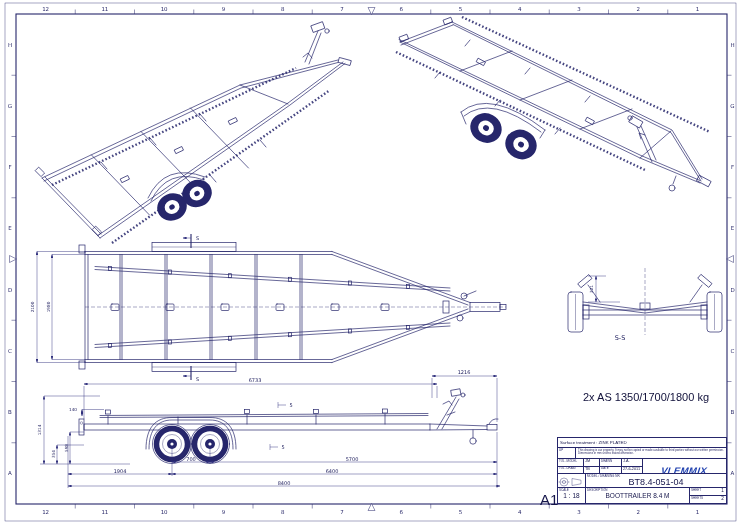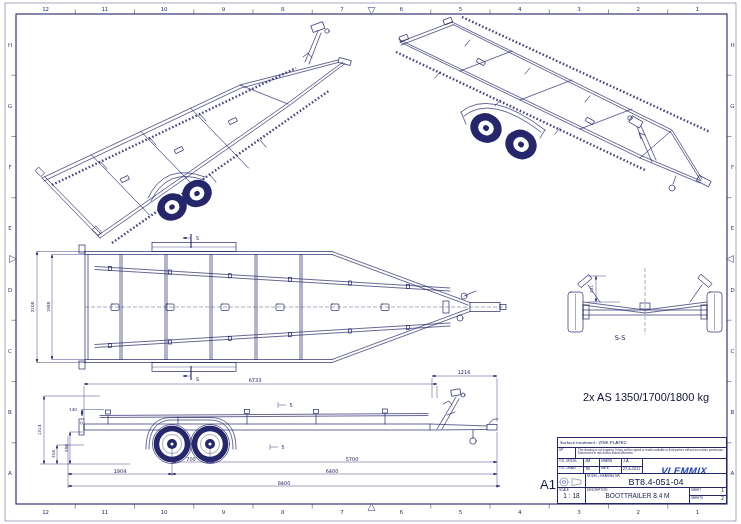--- a/index.html
+++ b/index.html
@@ -31,21 +31,21 @@
   .lab{font-size:3px;line-height:3.4px;color:#2a2a66;display:block;padding:.5px 0 0 1px;}
   .val{font-size:3.8px;line-height:4px;display:block;padding-left:1px;}
   .note{font-size:2.9px;line-height:3.4px;color:#2e2e66;padding:1px 2px;}
   .surf{font-size:4.4px;line-height:9px;padding-left:2px;}
   .brandwrap{text-align:center;padding-top:1px;}
   .brand{font-style:italic;font-weight:bold;color:#1e3fae;font-size:9.5px;line-height:9px;letter-spacing:.4px;display:inline-block;transform:skewX(-6deg);}
   .bigno{font-size:9px;text-align:center;line-height:9px;}
   .scaleval{font-size:6.5px;text-align:center;line-height:7px;}
   .descval{font-size:6.5px;text-align:center;line-height:8px;}
   .shno{font-size:4.6px;float:right;padding-right:2px;}
-  .fmt{position:absolute;left:540px;top:477px;font-size:13px;color:#15154a;}
+  .fmt{position:absolute;left:540px;top:491px;font-size:15px;color:#15154a;}
 </style>
 </head>
 <body>
 
 <svg width="741" height="524" viewBox="0 0 741 524">
   <defs>
     <marker id="ar" markerWidth="9" markerHeight="6" refX="8" refY="3" orient="auto-start-reverse">
       <path d="M0,0 L9,3 L0,6 Z" fill="#30307d"></path>
     </marker>
   </defs>

